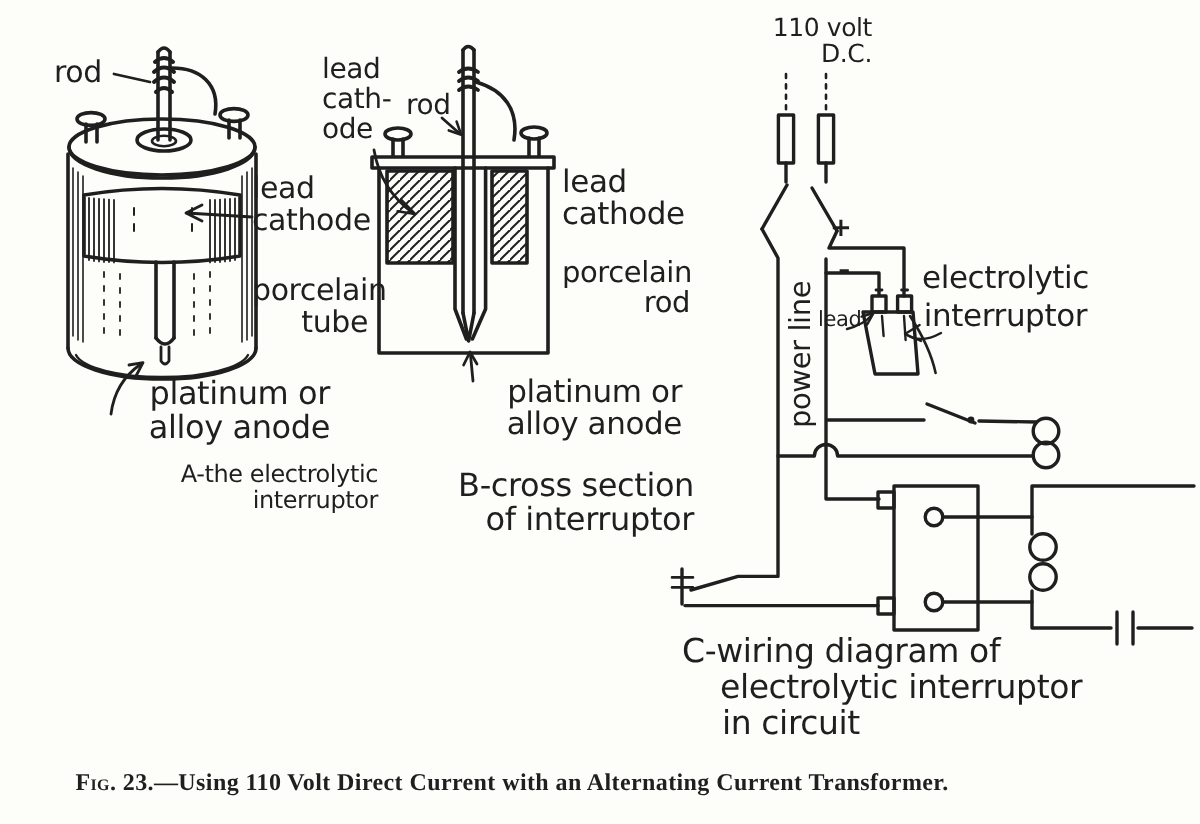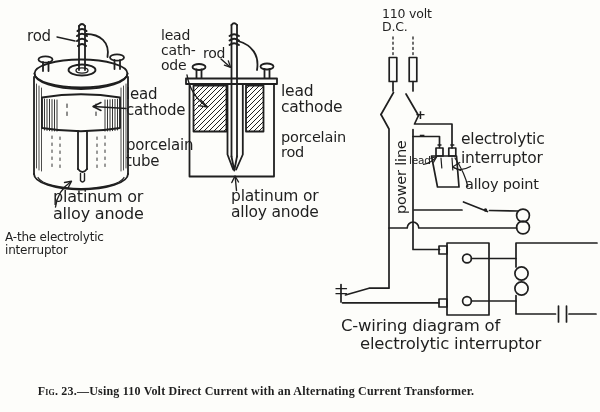--- a/index.html
+++ b/index.html
@@ -8,21 +8,21 @@
     background:var(--paper,#fdfdfa);
     font-family:"DejaVu Sans",sans-serif;
     color:var(--ink,#1f1f1f);
     overflow:hidden;
   }
   .figure svg{position:absolute;left:0;top:0;color:var(--ink,#1f1f1f);}
   .lbl{
     position:absolute;white-space:pre-line;line-height:1.06;
     color:var(--ink,#1f1f1f);letter-spacing:-0.2px;
   }
-  .ctr{text-align:left;}
+  .ctr{text-align:right;}
   .rot{transform:rotate(-90deg);transform-origin:0 0;}
   .figcap{
     position:absolute;left:0;top:384px;width:512px;text-align:center;
     font-family:"Liberation Serif",serif;font-size:12px;font-weight:bold;
     letter-spacing:0.2px;color:var(--ink,#1f1f1f);white-space:normal;
   }
   .figcap .sc{font-variant:small-caps;}
 </style>
 </head>
 <body>
@@ -192,30 +192,32 @@
   <div class="lbl" style="left:161px;top:28px;font-size:14px;">lead
 cath-
 ode</div>
   <div class="lbl" style="left:203px;top:46px;font-size:14px;">rod</div>
   <div class="lbl" style="left:281px;top:83px;font-size:15.5px;">lead
 cathode</div>
   <div class="lbl ctr" style="left:281px;top:130px;width:64px;font-size:14.5px;">porcelain
 rod</div>
   <div class="lbl ctr" style="left:231px;top:188px;width:110px;font-size:15.5px;">platinum or
 alloy anode</div>
+  <div class="lbl ctr" style="left:205px;top:235px;width:142px;font-size:16px;">B-cross section
+of interruptor</div>
 
   <div class="lbl ctr" style="left:382px;top:8px;width:54px;font-size:12.5px;line-height:1.0;">110 volt
 D.C.</div>
   <div class="lbl" style="left:415px;top:108px;font-size:13px;font-weight:bold;">+</div>
   <div class="lbl" style="left:419px;top:128px;font-size:15px;font-weight:bold;">-</div>
   <div class="lbl rot" style="left:394px;top:214px;width:88px;font-size:14.5px;">power line</div>
   <div class="lbl" style="left:409px;top:155px;font-size:10.5px;">lead</div>
-  <div class="lbl" style="left:461px;top:130px;font-size:15.5px;line-height:1.22;">electrolytic
+  <div class="lbl" style="left:461px;top:130px;font-size:15.5px;line-height:1.22;text-align:center;">electrolytic
 interruptor</div>
-  <div class="lbl" style="left:465px;top:177px;font-size:14.5px;">alloy point</div>
   <div class="lbl" style="left:341px;top:317px;font-size:16.5px;">C-wiring diagram of</div>
   <div class="lbl" style="left:360px;top:335px;font-size:16.5px;">electrolytic interruptor</div>
+  <div class="lbl" style="left:361px;top:353px;font-size:16.5px;">in circuit</div>
 
   <div class="figcap">
     <span class="sc">Fig. 23.</span><span>—Using 110 Volt Direct Current with an Alternating Current Transformer.</span>
   </div>
 
 </div>
 
 </body></html>

